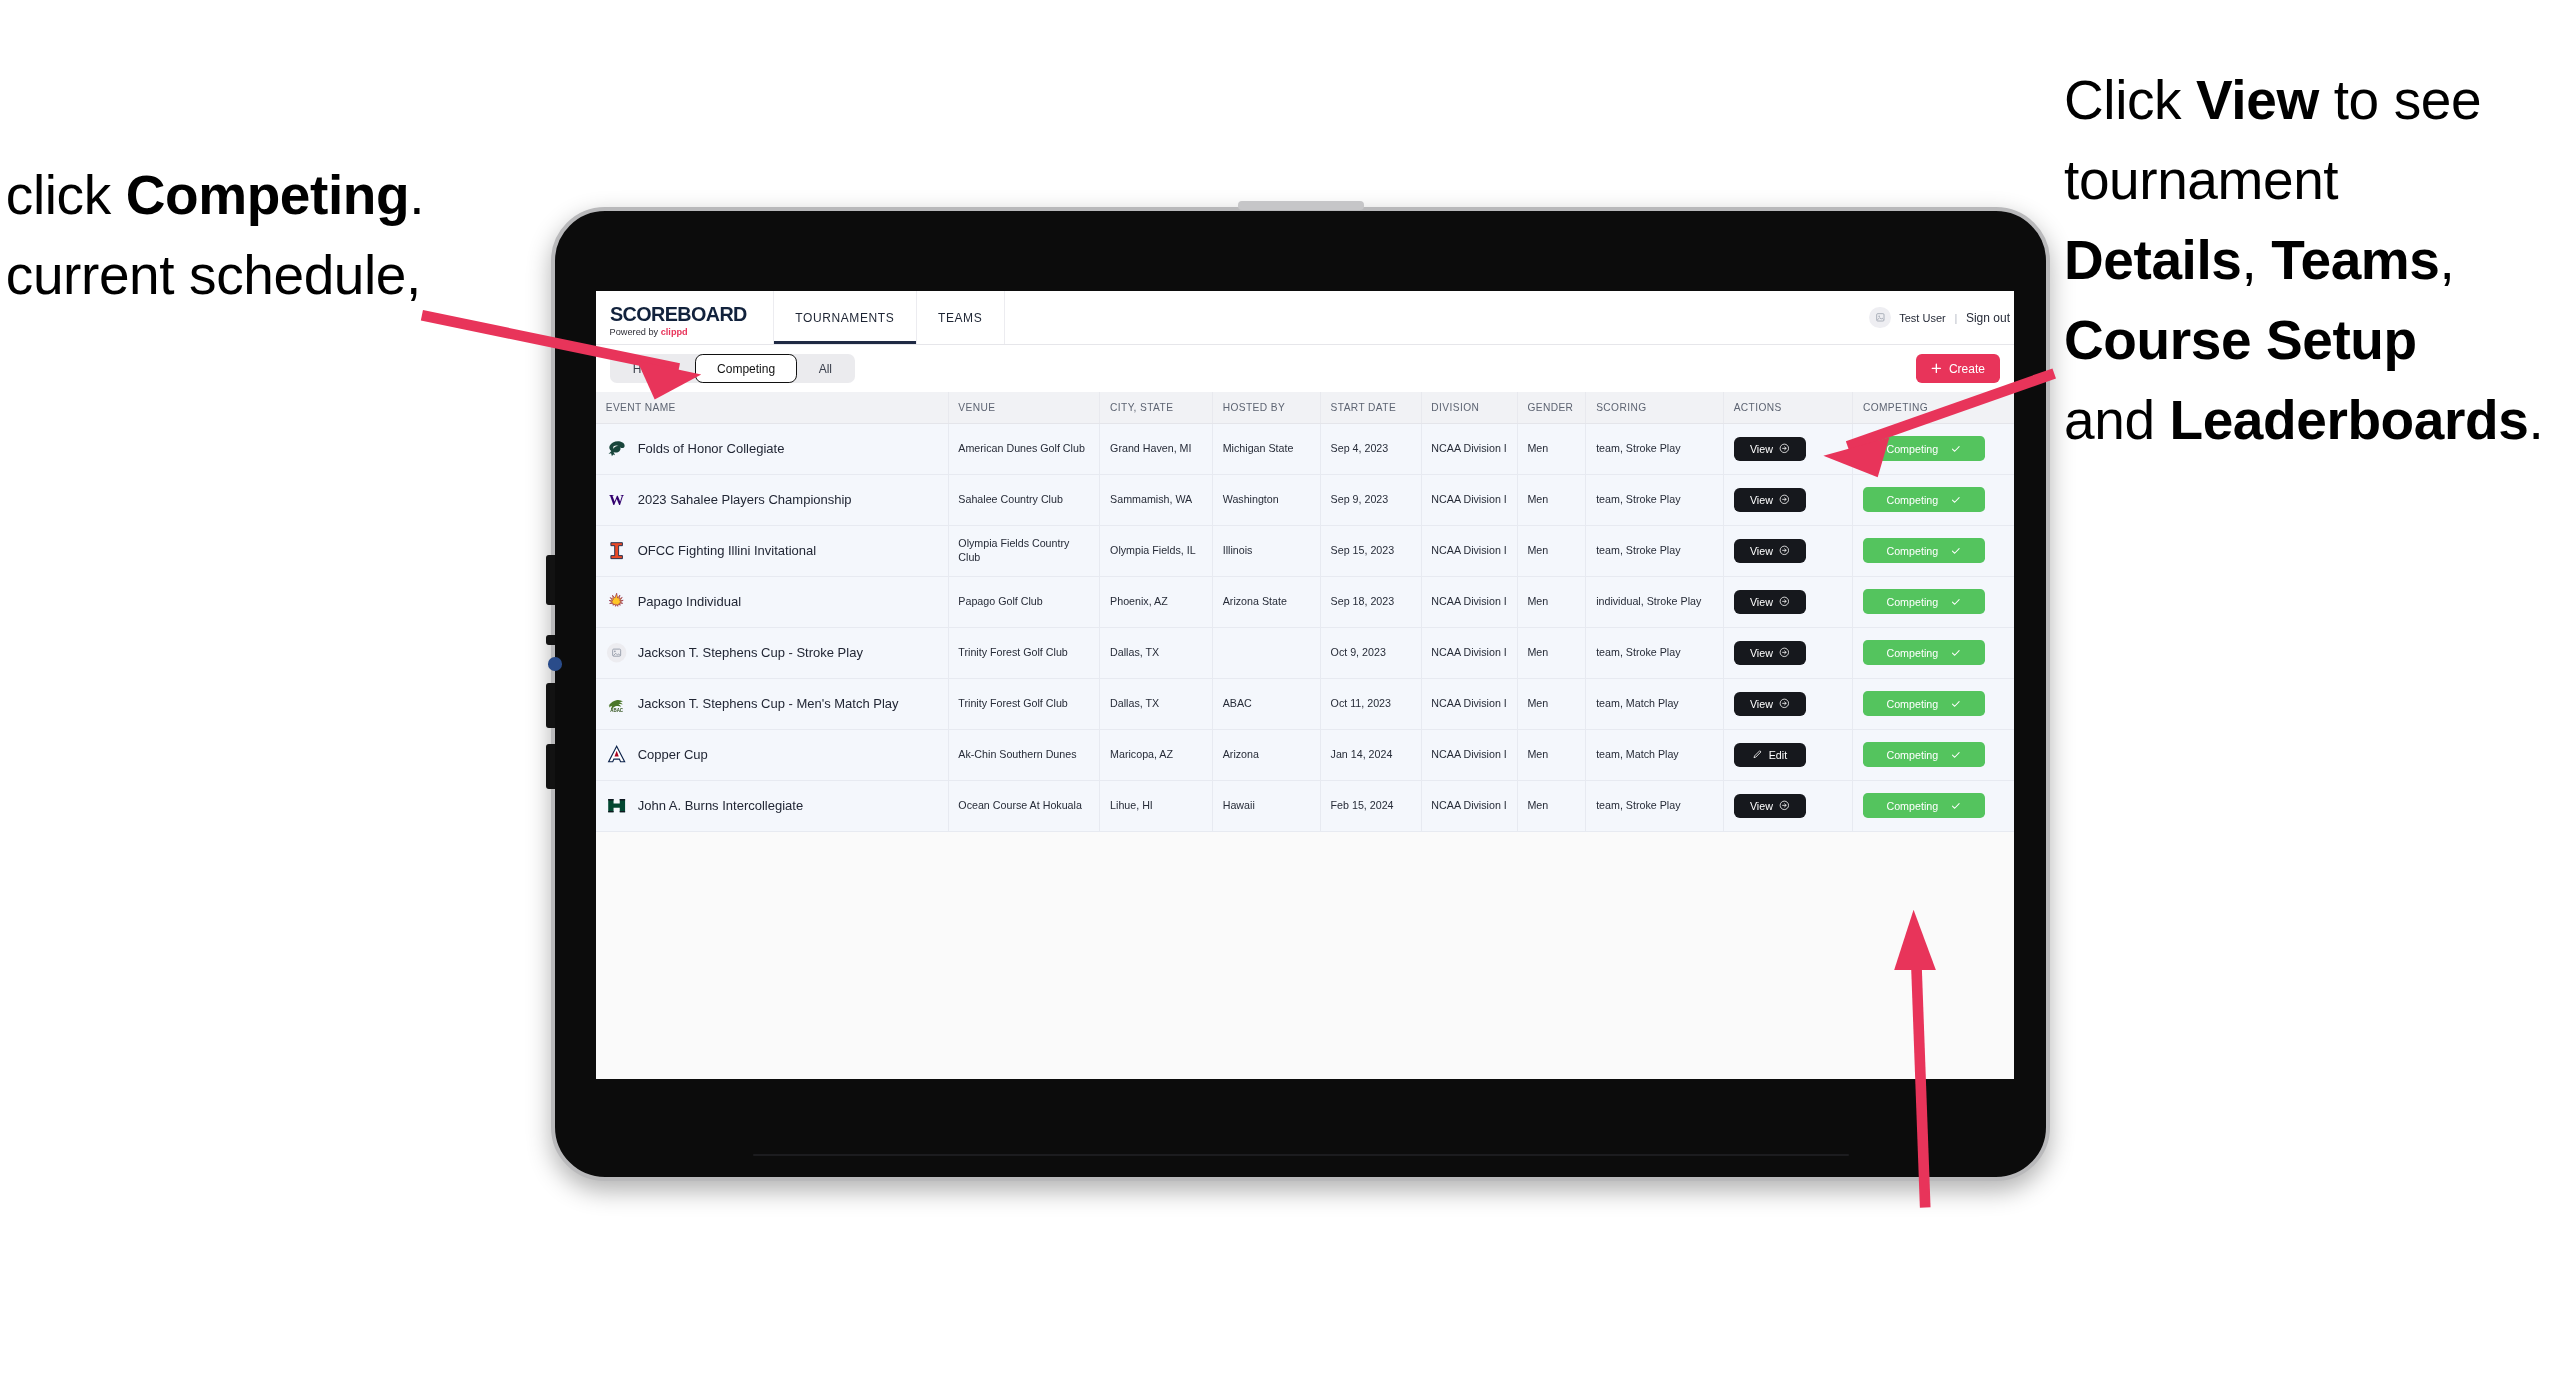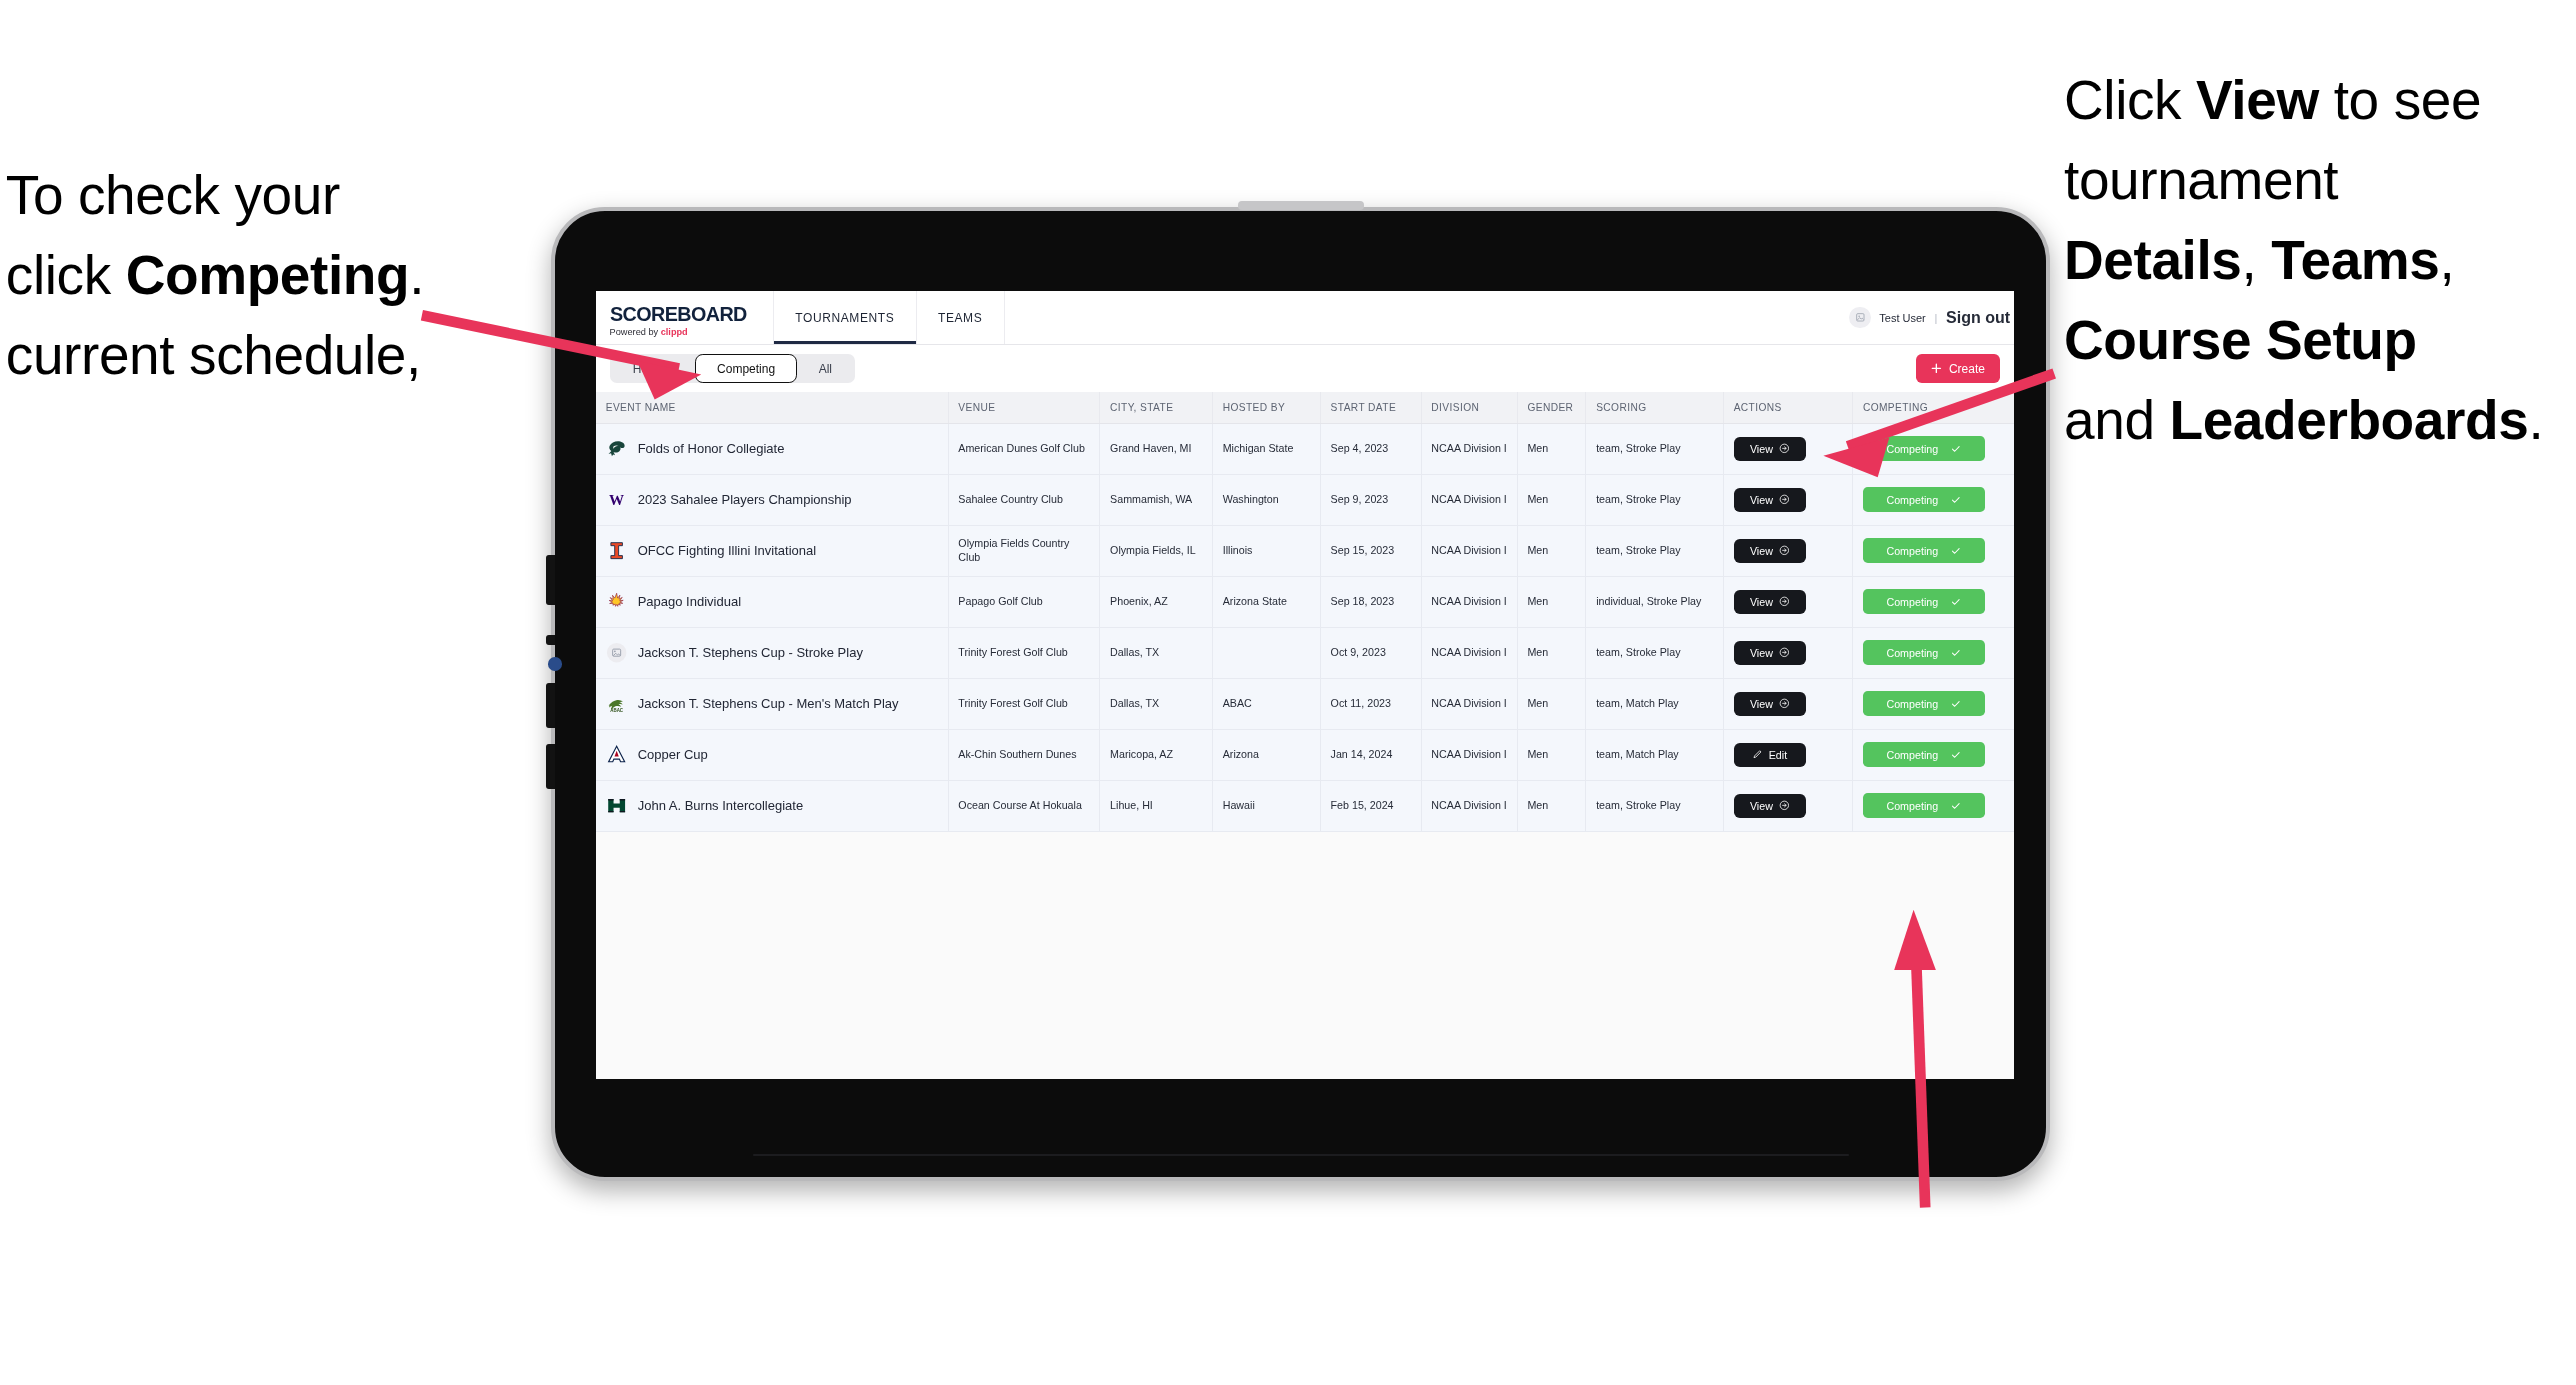--- a/index.html
+++ b/index.html
@@ -78,21 +78,21 @@
     content:""; position:absolute; left:0; right:0; bottom:0; height:2.9px; background:#1f2a44;
   }
   #nav-spacer { flex:1; }
   #userbox { display:flex; align-items:center; gap:8.7px; padding-right:4px; }
   .avatar {
     width:21.3px; height:21.3px; border-radius:50%; background:#eeeef2;
     display:flex; align-items:center; justify-content:center;
   }
   #userbox .uname { font-size:11px; color:#262b38; }
   #userbox .sep { font-size:11px; color:#b8bcc6; }
-  #userbox .signout { font-size:16px; color:#262b38; cursor:pointer;font-weight:bold; }
+  #userbox .signout { font-size:12px; color:#262b38; cursor:pointer; }
 
   
   #filterbar {
     height: 47px; background:#ffffff; display:flex; align-items:center;
     padding: 0 13.6px; justify-content:space-between;
   }
   #segmented {
     display:flex; align-items:center; background:#ebebee; border-radius:6.8px;
     height:29px; padding:0 1.9px; position:relative;
   }
@@ -159,21 +159,20 @@
     position:absolute; left:50%; transform:translateX(-50%); bottom:21.3px;
     width:1096px; height:1.9px; background:#1c1c1f; border-radius:1.9px;
   }
 </style>
 </head>
 <body>
 
 <div id="stage">
 
   <div id="callout-left" class="callout">
-    <div>To check your</div>
     <div><span>click </span><b>Competing</b><span>.</span></div>
     <div>current schedule,</div>
   </div>
 
   <div id="callout-right" class="callout">
     <div><span>Click </span><b>View</b><span> to see</span></div>
     <div>tournament</div>
     <div><b>Details</b><span>, </span><b>Teams</b><span>,</span></div>
     <div><b>Course Setup</b></div>
     <div><span>and </span><b>Leaderboards</b><span>.</span></div>

